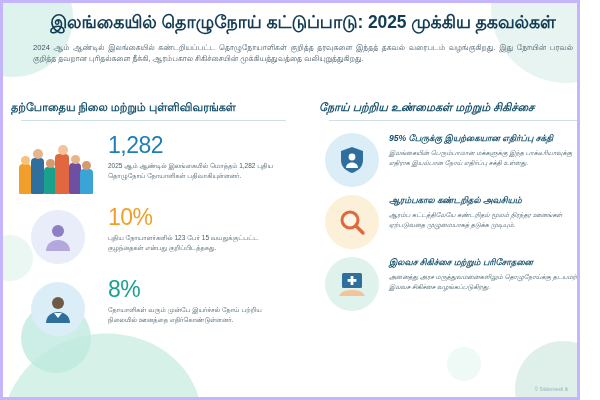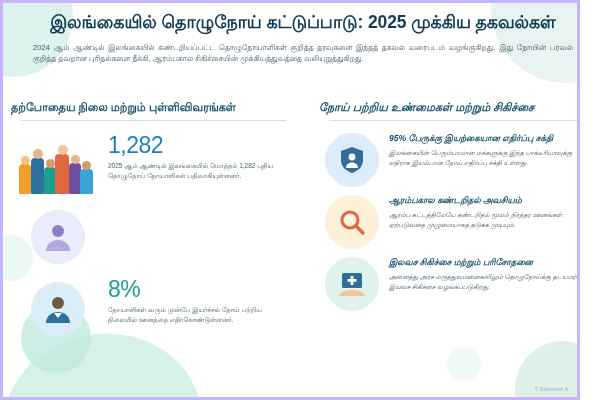--- a/index.html
+++ b/index.html
@@ -166,20 +166,24 @@
 
     <div class="stat">
       <div class="stat-art" style="display:flex;align-items:center;justify-content:center;">
         <div class="badge b-lilac">
           <svg width="34" height="34" viewBox="0 0 34 34" aria-hidden="true">
             <circle cx="17" cy="11" r="6" fill="#8e7ec4"></circle>
             <path d="M5 31c0-6.6 5.4-11 12-11s12 4.4 12 11z" fill="#b3a7dd"></path>
           </svg>
         </div>
       </div>
+      <div class="stat-body">
+        <div class="stat-num c-orange">10%</div>
+        <div class="stat-txt">புதிய நோயாளர்களில் 123 பேர் 15 வயதுக்குட்பட்ட குழந்தைகள் என்பது குறிப்பிடத்தகது.</div>
+      </div>
     </div>
 
     <div class="stat">
       <div class="stat-art" style="display:flex;align-items:center;justify-content:center;">
         <div class="badge b-sky">
           <svg width="34" height="34" viewBox="0 0 34 34" aria-hidden="true">
             <circle cx="17" cy="11" r="6" fill="#6e5a46"></circle>
             <path d="M5 31c0-6.6 5.4-11 12-11s12 4.4 12 11z" fill="#2f6f9e"></path>
             <path d="M13 21l4 5 4-5" fill="#ffffff"></path>
           </svg>

